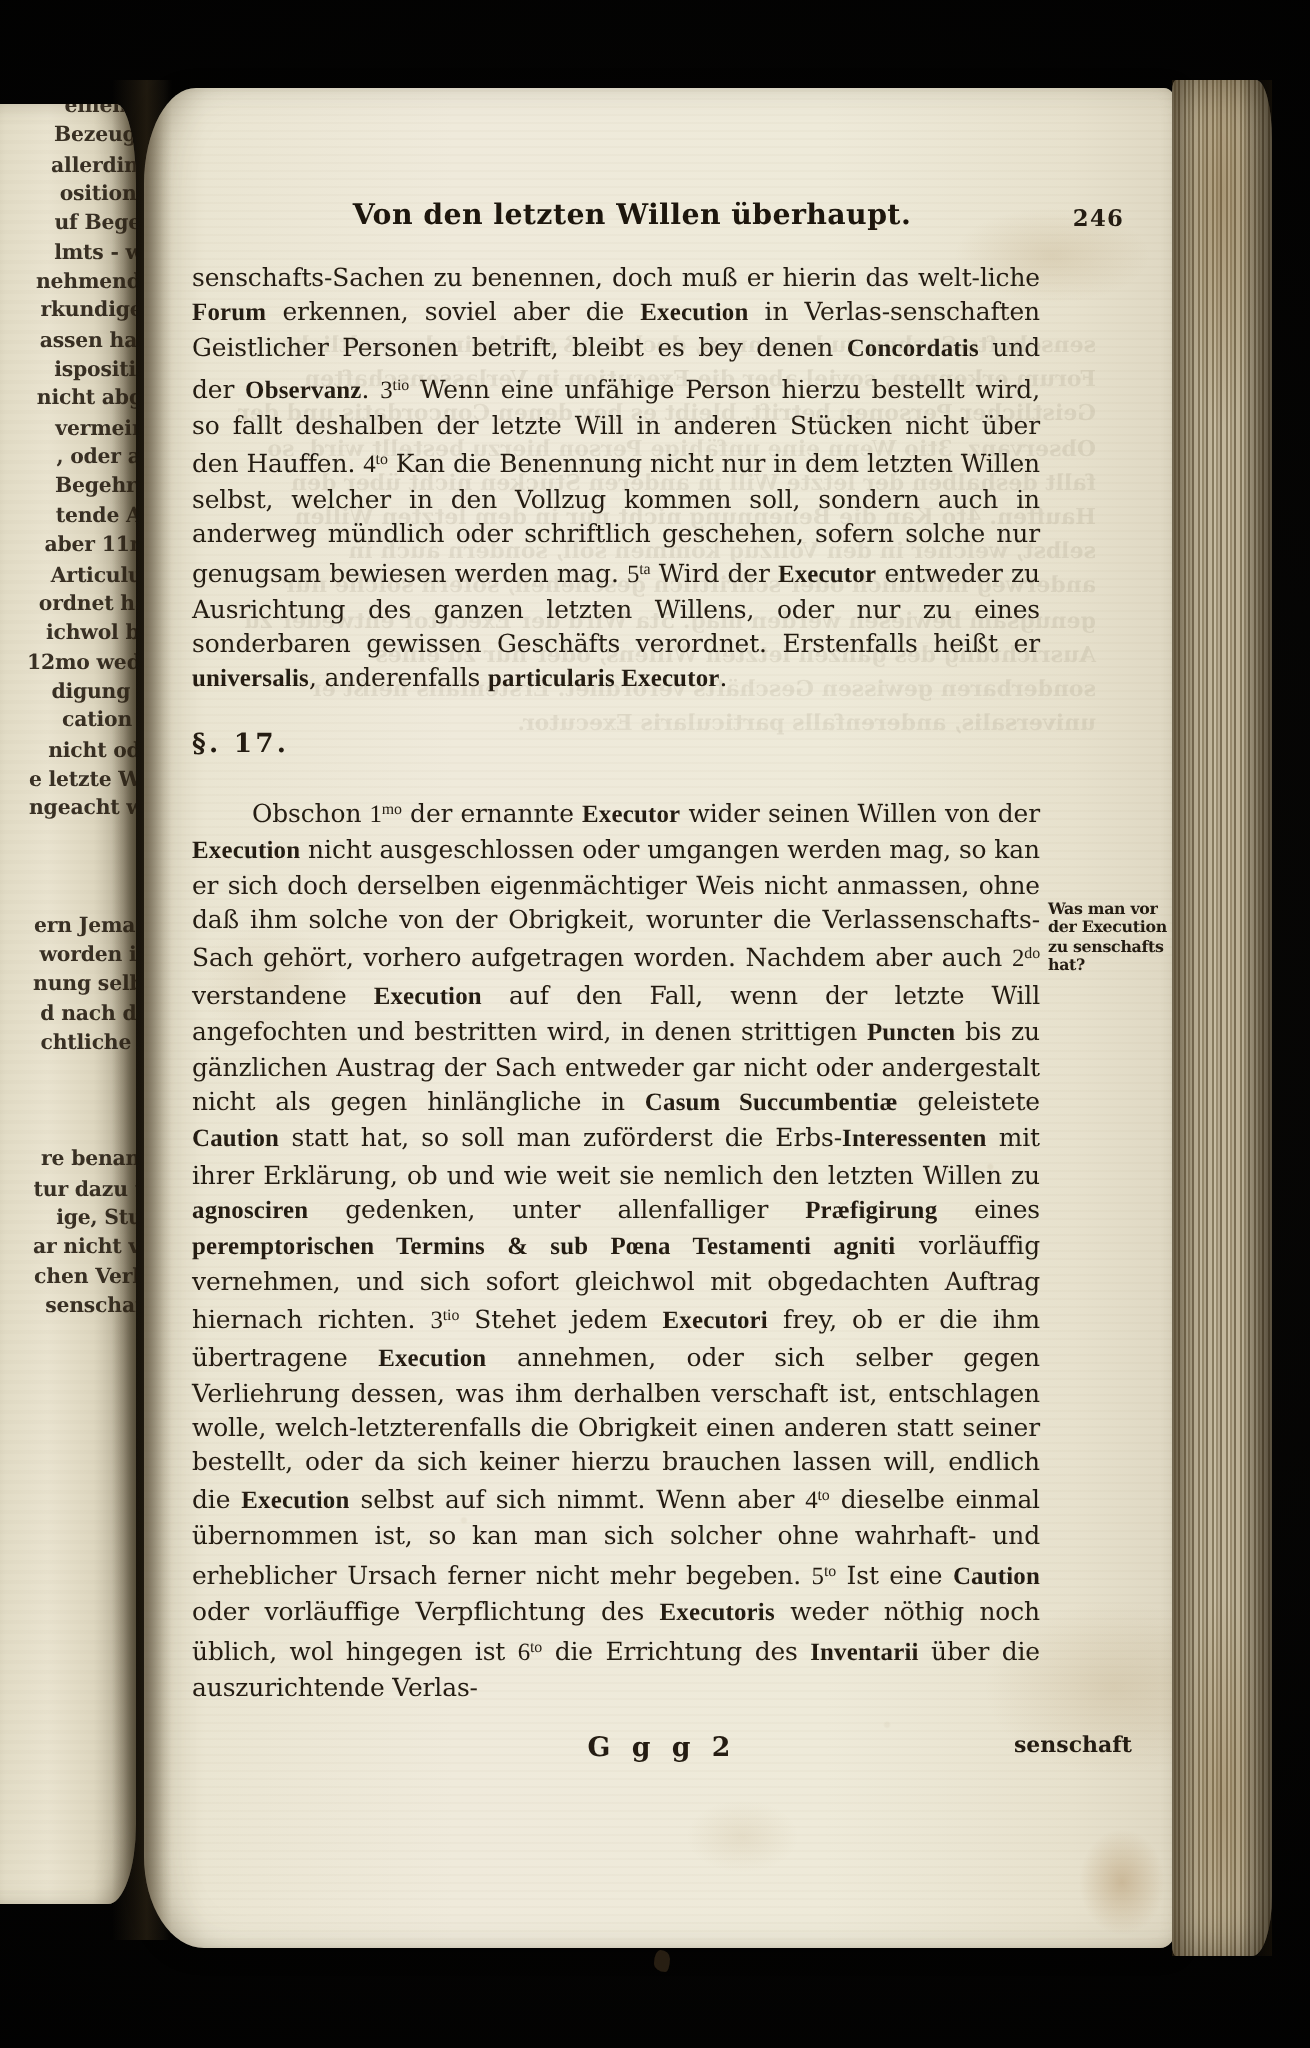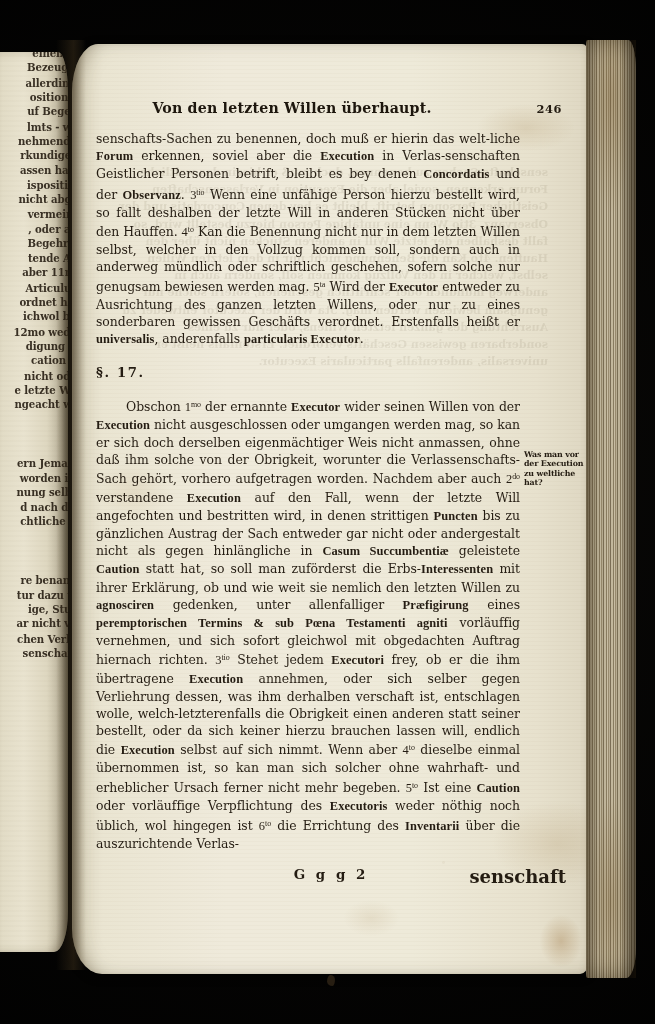--- a/index.html
+++ b/index.html
@@ -180,20 +180,21 @@
   .running-head {
     position: absolute;
     left: 0;
     top: 56px;
     width: 440px;
     text-align: center;
     font-size: 14.2px;
     font-weight: 700;
     letter-spacing: .2px;
     color: #1d160d;
+    padding-left: 24px;
   }
   .folio {
     position: absolute;
     right: 26px;
     top: 58px;
     font-size: 11.4px;
     font-weight: 700;
     letter-spacing: .6px;
     color: #241c12;
   }
@@ -273,21 +274,21 @@
   .signature {
     position: absolute;
     left: 0; right: 0;
     text-align: center;
     font-size: 13.4px;
     font-weight: 700;
     letter-spacing: 3px;
   }
   .catchword {
     margin-left: auto;
-    font-size: 18px;
+    font-size: 11px;
     font-weight: 700;
   }
 
   
   .ink-blot {
     position: absolute;
     left: 327px;
     top: 975px;
     width: 8px;
     height: 11px;
@@ -371,21 +372,21 @@
 
       <div class="body-col">
 
         <p><span class="fk">senschafts</span><span class="fk">-</span><span class="fk">Sachen zu benennen, doch muß er hierin das welt</span><span class="fk">-</span><span class="fk">liche </span><span class="rm">Forum</span><span class="fk"> erkennen, soviel aber die </span><span class="rm">Execution</span><span class="fk"> in Verlas</span><span class="fk">-</span><span class="fk">senschaften Geistlicher Personen betrift, bleibt es bey denen </span><span class="rm">Concordatis</span><span class="fk"> und der </span><span class="rm">Observanz</span><span class="fk">. </span><span class="num">3</span><sup class="ord">tio</sup><span class="fk"> Wenn eine unfähige Person hierzu bestellt wird, so fallt deshalben der letzte Will in anderen Stücken nicht über den Hauffen. </span><span class="num">4</span><sup class="ord">to</sup><span class="fk"> Kan die Benennung nicht nur in dem letzten Willen selbst, welcher in den Vollzug kommen soll, sondern auch in anderweg mündlich oder schriftlich geschehen, sofern solche nur genugsam bewiesen werden mag. </span><span class="num">5</span><sup class="ord">ta</sup><span class="fk"> Wird der </span><span class="rm">Executor</span><span class="fk"> entweder zu Ausrichtung des ganzen letzten Willens, oder nur zu eines sonderbaren gewissen Geschäfts verordnet. Erstenfalls heißt er </span><span class="rm">universalis</span><span class="fk">, anderenfalls </span><span class="rm">particularis Executor</span><span class="fk">.</span></p>
 
         <div class="section-mark">§.  17.</div>
 
         <p class="para-indent"><span class="fk">Obschon </span><span class="num">1</span><sup class="ord">mo</sup><span class="fk"> der ernannte </span><span class="rm">Executor</span><span class="fk"> wider seinen Willen von der </span><span class="rm">Execution</span><span class="fk"> nicht ausgeschlossen oder umgangen werden mag, so kan er sich doch derselben eigenmächtiger Weis nicht anmassen, ohne daß ihm solche von der Obrigkeit, worunter die Verlassenschafts</span><span class="fk">-</span><span class="fk">Sach gehört, vorhero aufgetragen worden. Nachdem aber auch </span><span class="num">2</span><sup class="ord">do</sup><span class="fk"> verstandene </span><span class="rm">Execution</span><span class="fk"> auf den Fall, wenn der letzte Will angefochten und bestritten wird, in denen strittigen </span><span class="rm">Puncten</span><span class="fk"> bis zu gänzlichen Austrag der Sach entweder gar nicht oder andergestalt nicht als gegen hinlängliche in </span><span class="rm">Casum Succumbentiæ</span><span class="fk"> geleistete </span><span class="rm">Caution</span><span class="fk"> statt hat, so soll man zuförderst die Erbs</span><span class="fk">-</span><span class="rm">Interessenten</span><span class="fk"> mit ihrer Erklärung, ob und wie weit sie nemlich den letzten Willen zu </span><span class="rm">agnosciren</span><span class="fk"> gedenken, unter allenfalliger </span><span class="rm">Præfigirung</span><span class="fk"> eines </span><span class="rm">peremptorischen Termins &amp; sub Pœna Testamenti agniti</span><span class="fk"> vorläuffig vernehmen, und sich sofort gleichwol mit obgedachten Auftrag hiernach richten. </span><span class="num">3</span><sup class="ord">tio</sup><span class="fk"> Stehet jedem </span><span class="rm">Executori</span><span class="fk"> frey, ob er die ihm übertragene </span><span class="rm">Execution</span><span class="fk"> annehmen, oder sich selber gegen Verliehrung dessen, was ihm derhalben verschaft ist, entschlagen wolle, welch</span><span class="fk">-</span><span class="fk">letzterenfalls die Obrigkeit einen anderen statt seiner bestellt, oder da sich keiner hierzu brauchen lassen will, endlich die </span><span class="rm">Execution</span><span class="fk"> selbst auf sich nimmt. Wenn aber </span><span class="num">4</span><sup class="ord">to</sup><span class="fk"> dieselbe einmal übernommen ist, so kan man sich solcher ohne wahrhaft</span><span class="fk">-</span><span class="fk"> und erheblicher Ursach ferner nicht mehr begeben. </span><span class="num">5</span><sup class="ord">to</sup><span class="fk"> Ist eine </span><span class="rm">Caution</span><span class="fk"> oder vorläuffige Verpflichtung des </span><span class="rm">Executoris</span><span class="fk"> weder nöthig noch üblich, wol hingegen ist </span><span class="num">6</span><sup class="ord">to</sup><span class="fk"> die Errichtung des </span><span class="rm">Inventarii</span><span class="fk"> über die auszurichtende Verlas</span><span class="fk">-</span></p>
       </div>
 
-      <div class="margin-note">Was man vor der Execution zu weltliche hat?</div>
+      <div class="margin-note">Was man vor der Execution zu senschafts hat?</div>
 
       <div class="footline">
         <div class="signature">G g g 2</div>
         <div class="catchword">senschaft</div>
       </div>
 
     </div>
   </div>
 
   <div class="gutter"></div>

